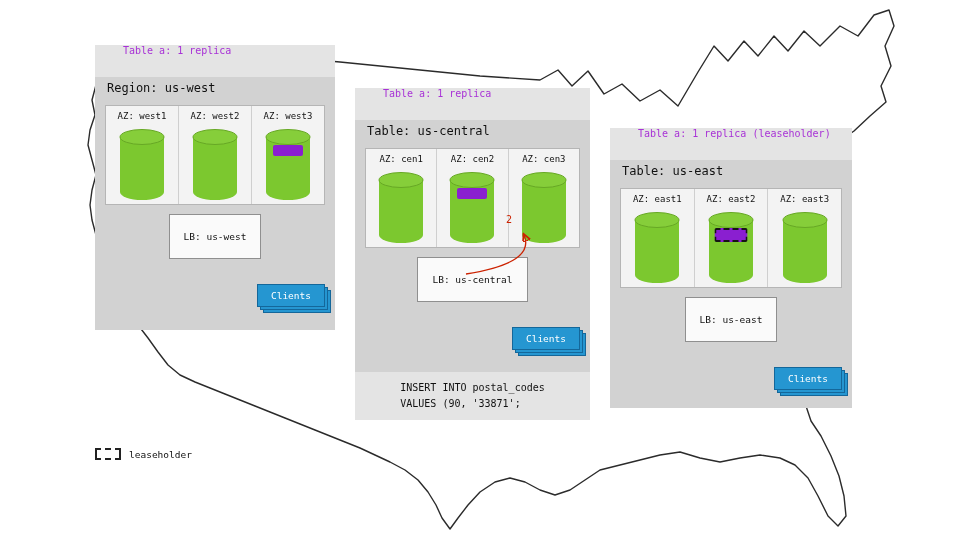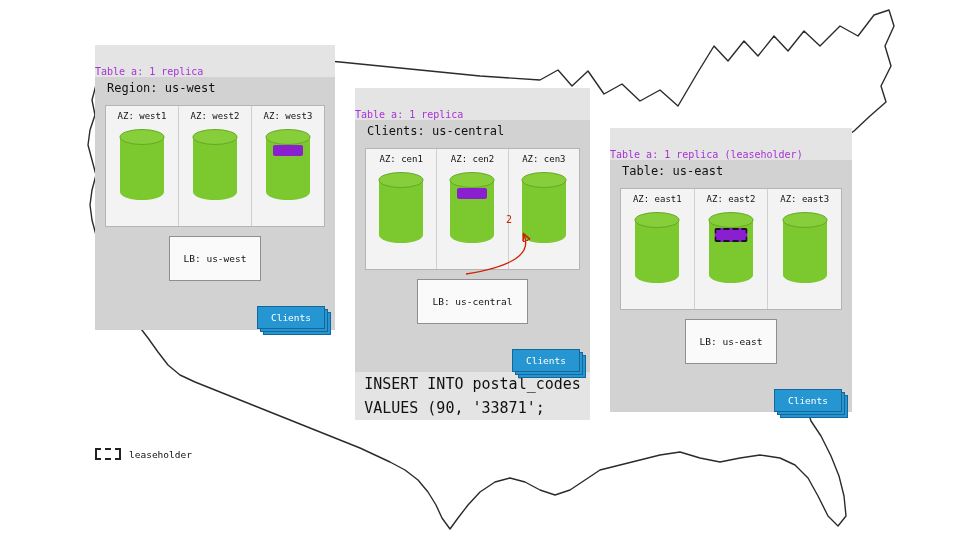--- a/index.html
+++ b/index.html
@@ -23,37 +23,37 @@
   }
 
   
   .panel { position: absolute; z-index: 2; display: flex; flex-direction: column; background: var(--panel-light, #e4e4e4); }
   .p-west    { left: 95px;  top: 45px;  width: 240px; height: 285px; }
   .p-central { left: 355px; top: 88px;  width: 235px; height: 332px; }
   .p-east    { left: 610px; top: 128px; width: 242px; height: 280px; }
 
   .panel-header {
     height: 32px; flex: 0 0 32px;
-    display: flex; align-items: flex-end;
-    padding: 0 0;
+    display: flex; align-items: flex-start;
+    padding: 0 28px;
     font-size: 10px;
     color: var(--table-label-purple, #a832d6);
     white-space: nowrap;
   }
   .panel-body { background: var(--panel-dark, #d2d2d2); padding: 0 10px; }
   .p-west .panel-body, .p-east .panel-body { flex: 1; }
   .p-central .panel-body { flex: 0 0 252px; }
   .panel-footer { flex: 1; display: flex; align-items: center; background: var(--panel-light, #e4e4e4); }
 
   .region-label { font-size: 12px; padding: 4px 2px 10px; white-space: nowrap; }
 
   .az-box {
     background: var(--az-box-bg, #f3f3f3);
     border: 1px solid var(--az-box-border, #b5b5b5);
-    height: 122px;
+    height: 100px;
     display: flex;
     text-align: center;
   }
   .az-col { flex: 1 1 0; display: flex; flex-direction: column; align-items: center; padding-top: 5px; min-width: 0; }
   .az-col + .az-col { border-left: 1px solid #cfcfcf; }
   .az-label { font-size: 9px; white-space: nowrap; }
 
   .cylinder { position: relative; margin-top: 8px; width: 46px; height: 72px; }
   .cylinder svg { display: block; }
   .replica-badge {
@@ -86,21 +86,21 @@
   .clients-btn {
     position: relative;
     background: var(--clients-blue, #2596d1);
     border: 1px solid var(--clients-border, #14679a);
     color: #fff;
     font-size: 9.5px;
     padding: 5px 13px;
     white-space: nowrap;
   }
 
-  .sql { margin: 0 auto; font-size: 15px; line-height: 1.6; }
+  .sql { margin: 0 auto; font-size: 10px; line-height: 1.6; }
 
   .legend {
     position: absolute; left: 95px; top: 448px; z-index: 2;
     display: flex; align-items: center; gap: 8px;
     font-size: 9.5px;
     text-align: center;
   }
   .legend-swatch { width: 26px; height: 12px; background: #fff; border: 2px dashed #222; }
 
   .arrow-svg { position: absolute; left: 450px; top: 205px; width: 100px; height: 85px; z-index: 3; overflow: visible; }
@@ -163,21 +163,21 @@
         </div>
       </div>
     </div>
   </section>
 
   <section class="panel p-central">
     <header class="panel-header">
       <span>Table a: 1 replica</span>
     </header>
     <div class="panel-body">
-      <div class="region-label">Clients: us-central</div>
+      <div class="region-label">Table: us-central</div>
       <div class="az-box">
         <div class="az-col">
           <div class="az-label">AZ: cen1</div>
           <div class="cylinder">
             <svg width="46" height="72" viewBox="0 0 46 72">
                 <path d="M1,8 L1,63 A22,8 0 0 0 45,63 L45,8 Z" fill="var(--cylinder-green,#7cc82f)"></path>
                 <ellipse cx="23" cy="8" rx="22" ry="7.5" fill="var(--cylinder-top-green,#86ce3a)" stroke="var(--cylinder-edge,#67a825)" stroke-width="1"></ellipse>
               </svg>
 
           </div>

